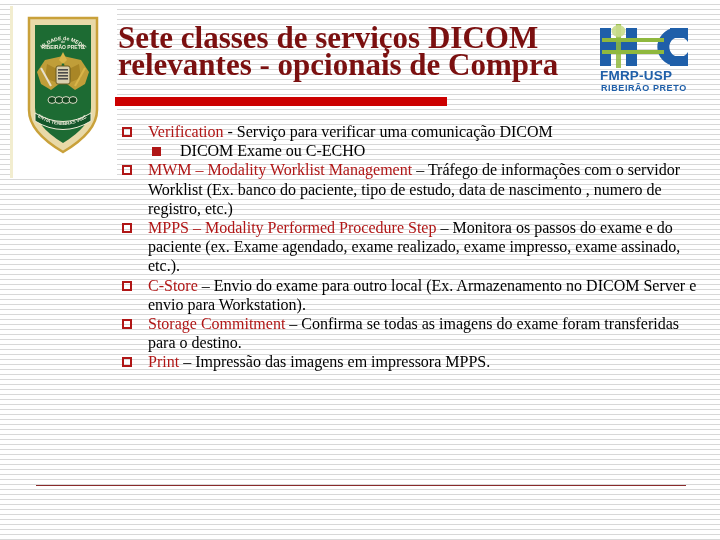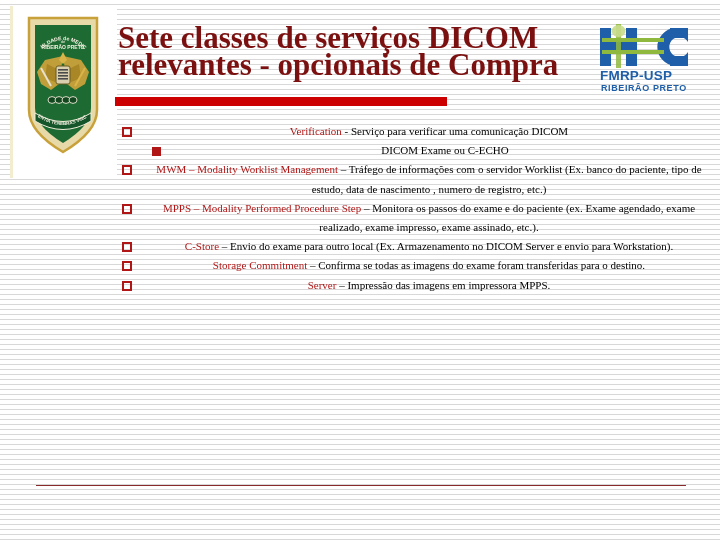--- a/index.html
+++ b/index.html
@@ -82,24 +82,23 @@
     background: #cc0000;
   }
 
   
   #bullets {
     position: absolute;
     left: 118px;
     top: 122px;
     width: 592px;
     font-family: "Liberation Serif", serif;
-    font-size: 11px;
+    font-size: 16px;
     line-height: 19.2px;
     color: #000000;
-    text-align: center;
   }
   .li {
     position: relative;
     padding-left: 30px;
     margin: 0 0 0 0;
   }
   .li.lvl2 {
     padding-left: 62px;
   }
   .marker {
@@ -249,21 +248,21 @@
       <span class="term">C-Store</span><span class="rest"> – Envio do exame para outro local (Ex. Armazenamento no DICOM Server e envio para Workstation).</span>
     </div>
 
     <div class="li">
       <span class="marker sq-open"></span>
       <span class="term">Storage Commitment</span><span class="rest"> – Confirma se todas as imagens do exame foram transferidas para o destino.</span>
     </div>
 
     <div class="li">
       <span class="marker sq-open"></span>
-      <span class="term">Server</span><span class="rest"> – Impressão das imagens em impressora MPPS.</span>
+      <span class="term">Print</span><span class="rest"> – Impressão das imagens em impressora MPPS.</span>
     </div>
 
 
   </div>
 
   <div id="footer-rule"></div>
 
 
 </div>
 

